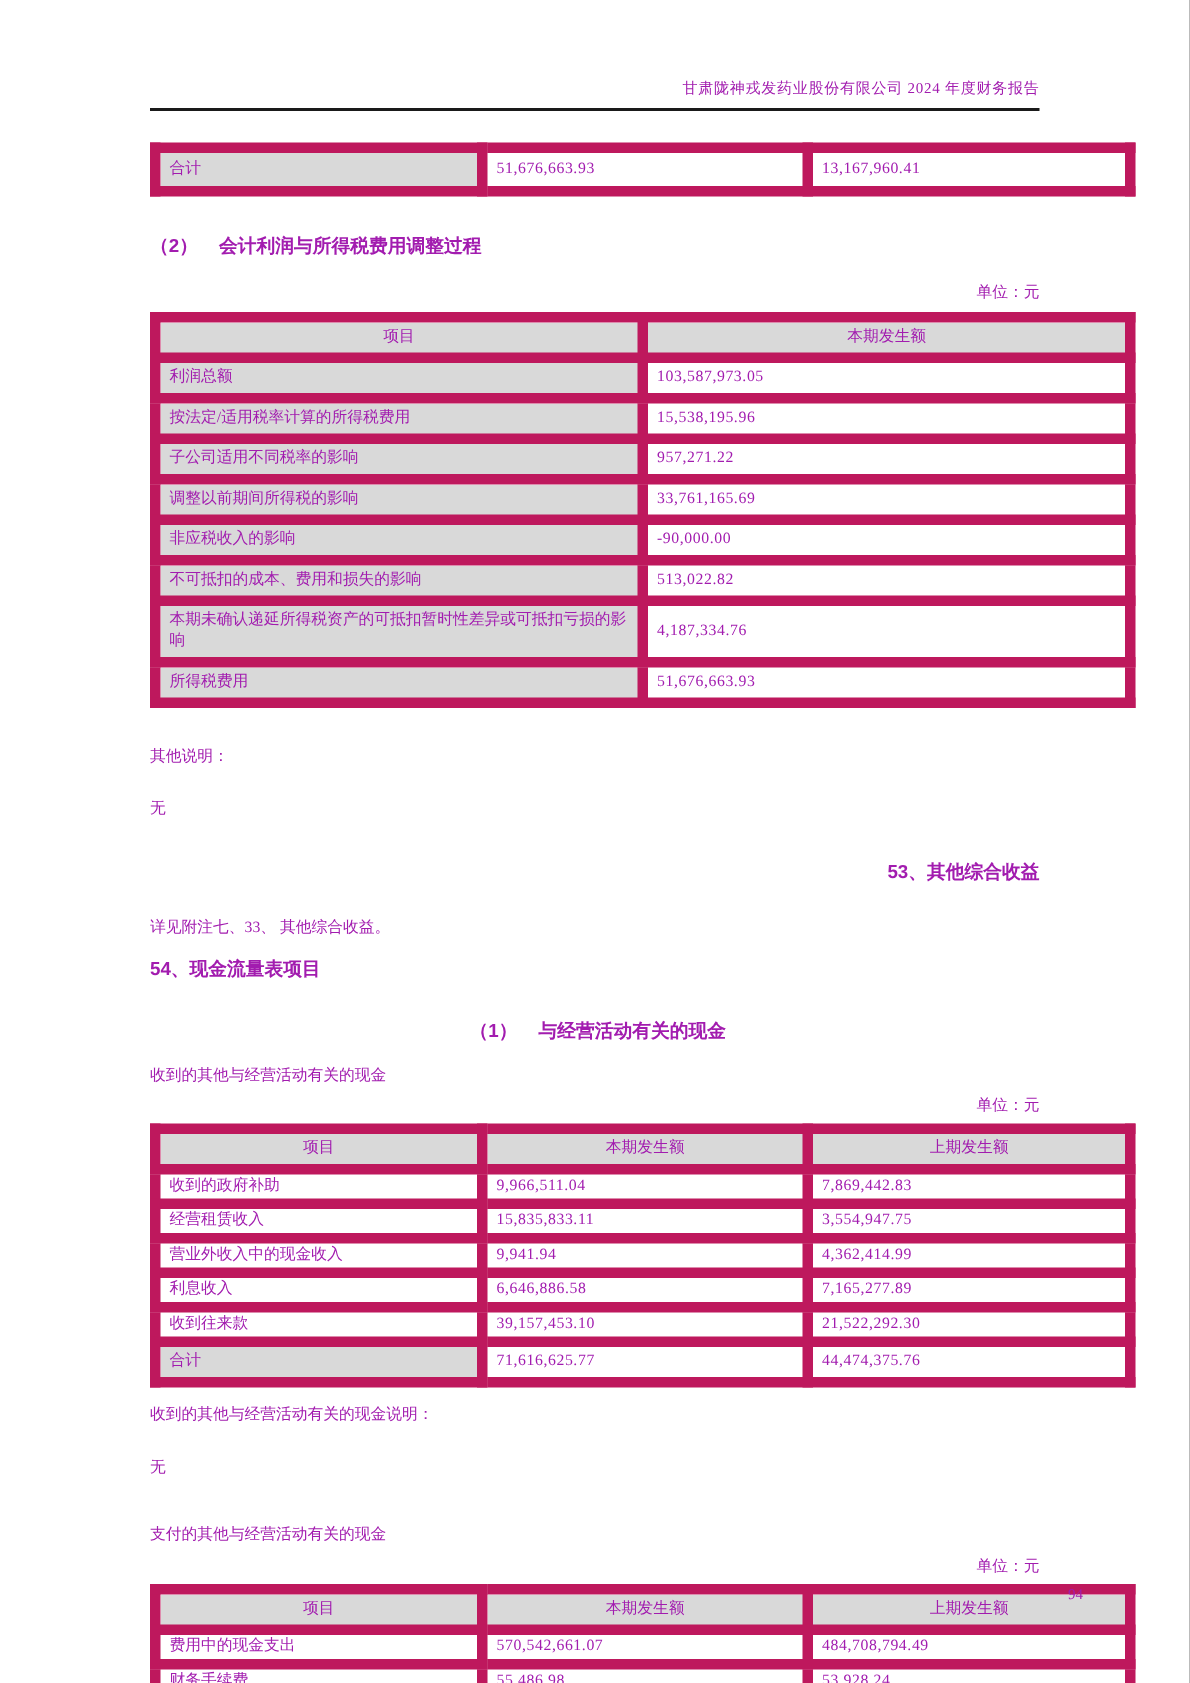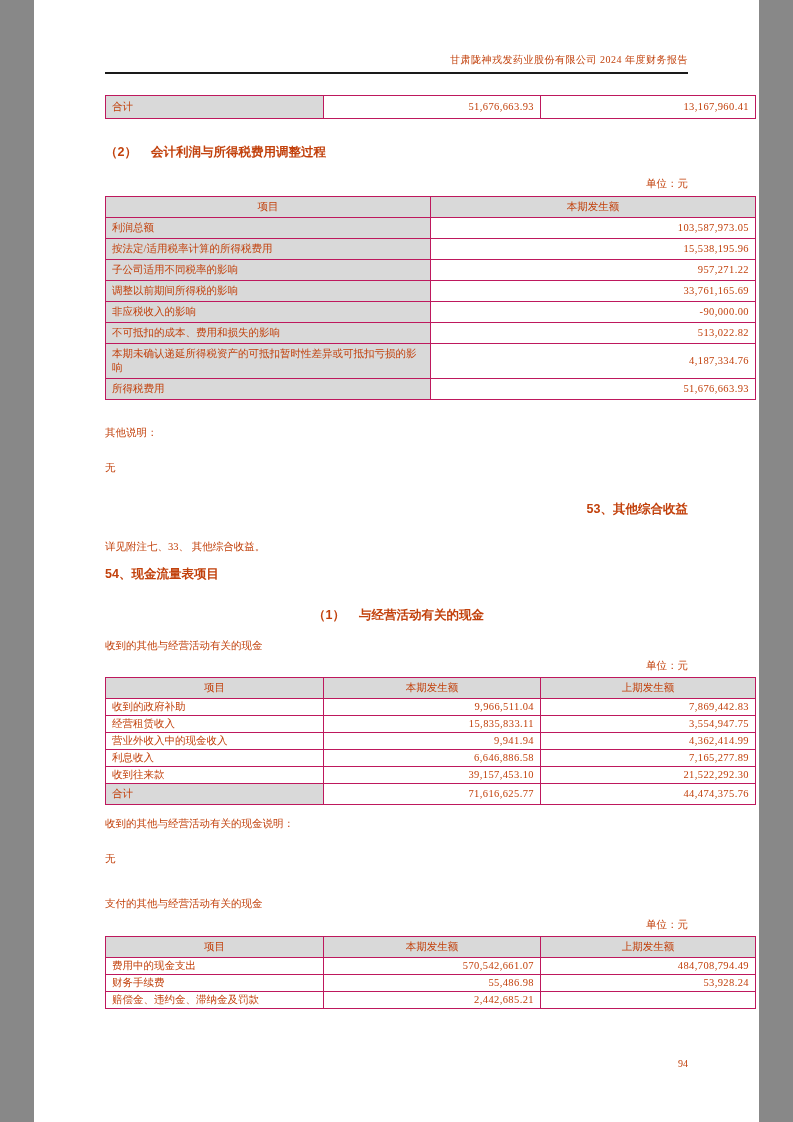--- a/index.html
+++ b/index.html
@@ -1,24 +1,24 @@
 <!DOCTYPE html>
 <html><head>
 <meta charset="utf-8">
 <style>
   html,body{margin:0;padding:0;background:#888;}
   .page{
     position:relative;
-    width:725px;height:1122px;
+    width:793px;height:1122px;
     background:#ffffff;
     margin:0 auto;
     box-sizing:border-box;
-    padding:0 71px;
+    padding:0 100px;
     font-family:"Liberation Serif","DejaVu Serif",serif;
-    color:#c2410c;
+    color:#a21caf;
     overflow:hidden;
   }
   .hdr{
     padding-top:53px;
     text-align:right;
     font-size:10px;
     line-height:13px;
     letter-spacing:0.5px;
   }
   .hdr-rule{
@@ -28,30 +28,30 @@
     height:0;
   }
   table.tbl{
     width:650px;
     border-collapse:collapse;
     table-layout:fixed;
     font-size:10.5px;
   }
   table.tbl{border:1.5px solid #4d4d4d;}
   .tbl td{
-    border:1px solid #be185d;
+    border:7px solid #be185d;
     padding:3px 6px;
     line-height:14px;
     vertical-align:middle;
     overflow:hidden;
   }
   .tbl td.hd{background:#d9d9d9;text-align:center;}
   .tbl td.lab{text-align:left;background:#d9d9d9;}
   .tbl td.lab.white{background:#ffffff;}
-  .tbl td.num{text-align:right;background:#ffffff;letter-spacing:0.4px;}
+  .tbl td.num{background:#ffffff;letter-spacing:0.4px;}
   .t-compact td{padding:1px 6px;}
   .t-compact td.hd{padding:3px 6px;}
   .t-compact tr.total td{padding:3px 6px;}
   .t-top{margin-top:21px;}
   .t-top td{padding:4px 6px;}
   .h-num{
     font-family:"Liberation Sans","DejaVu Sans",sans-serif;
     font-weight:bold;
   }
   .h2{

